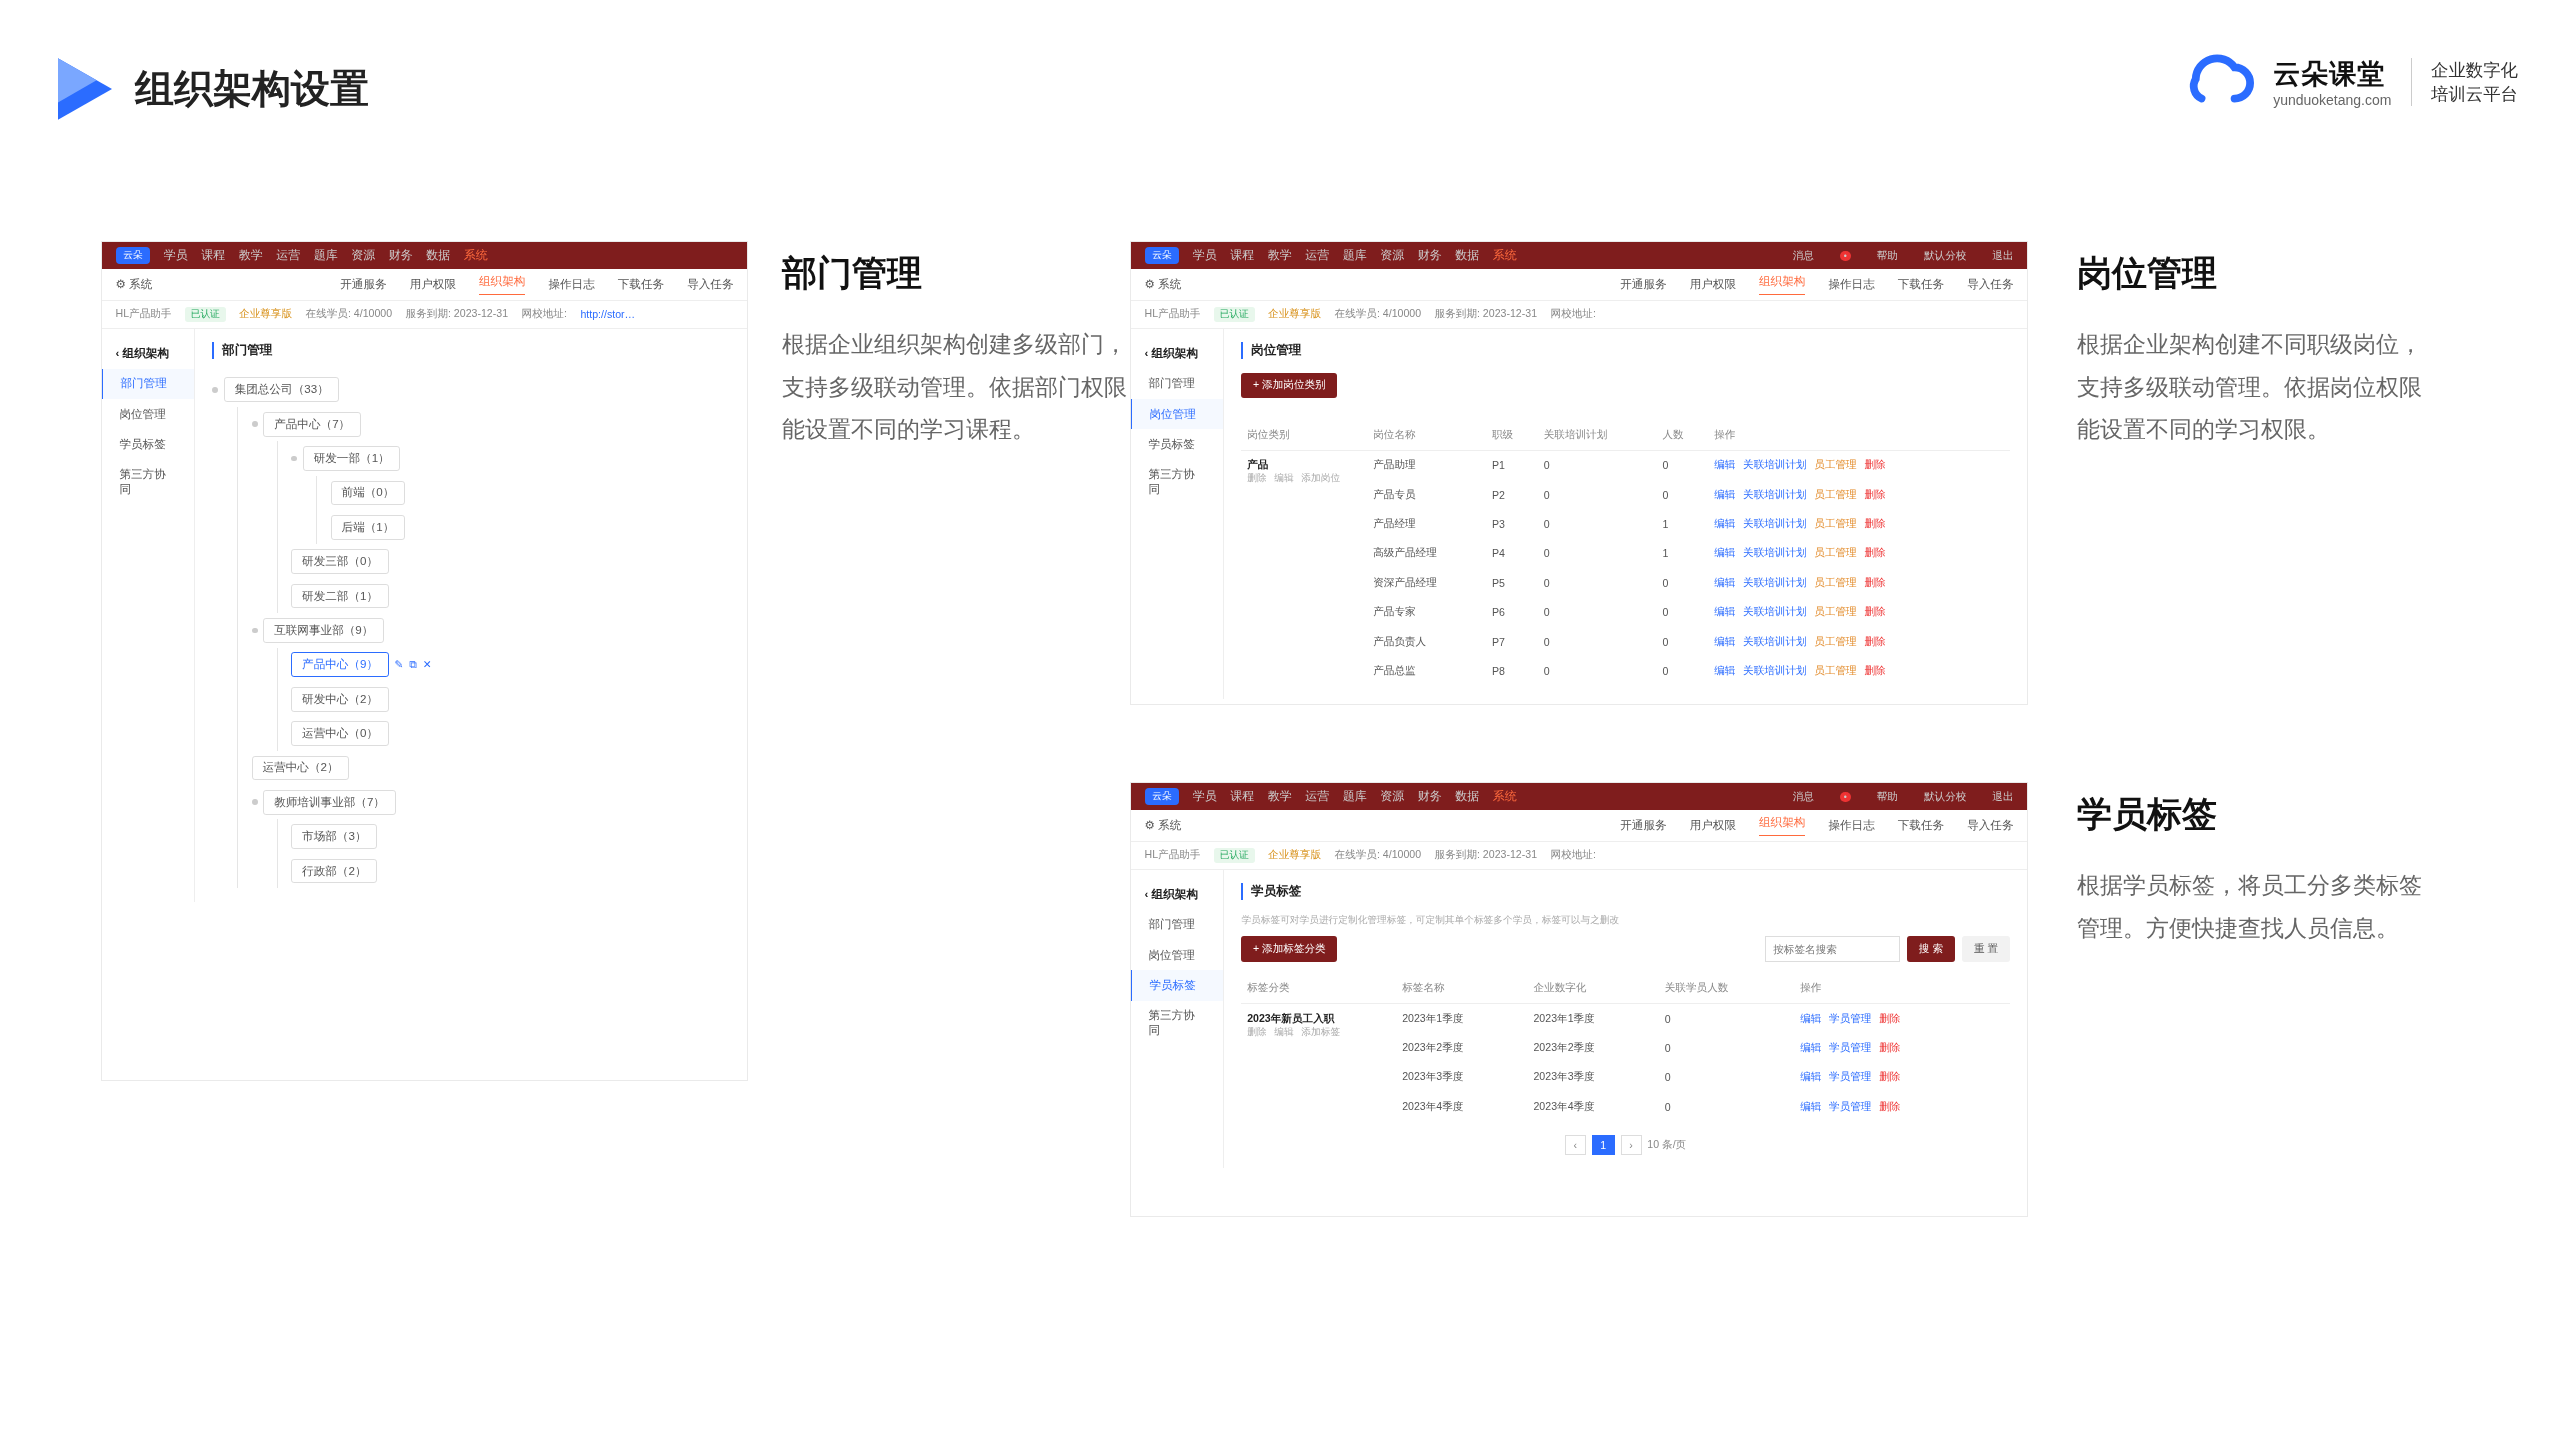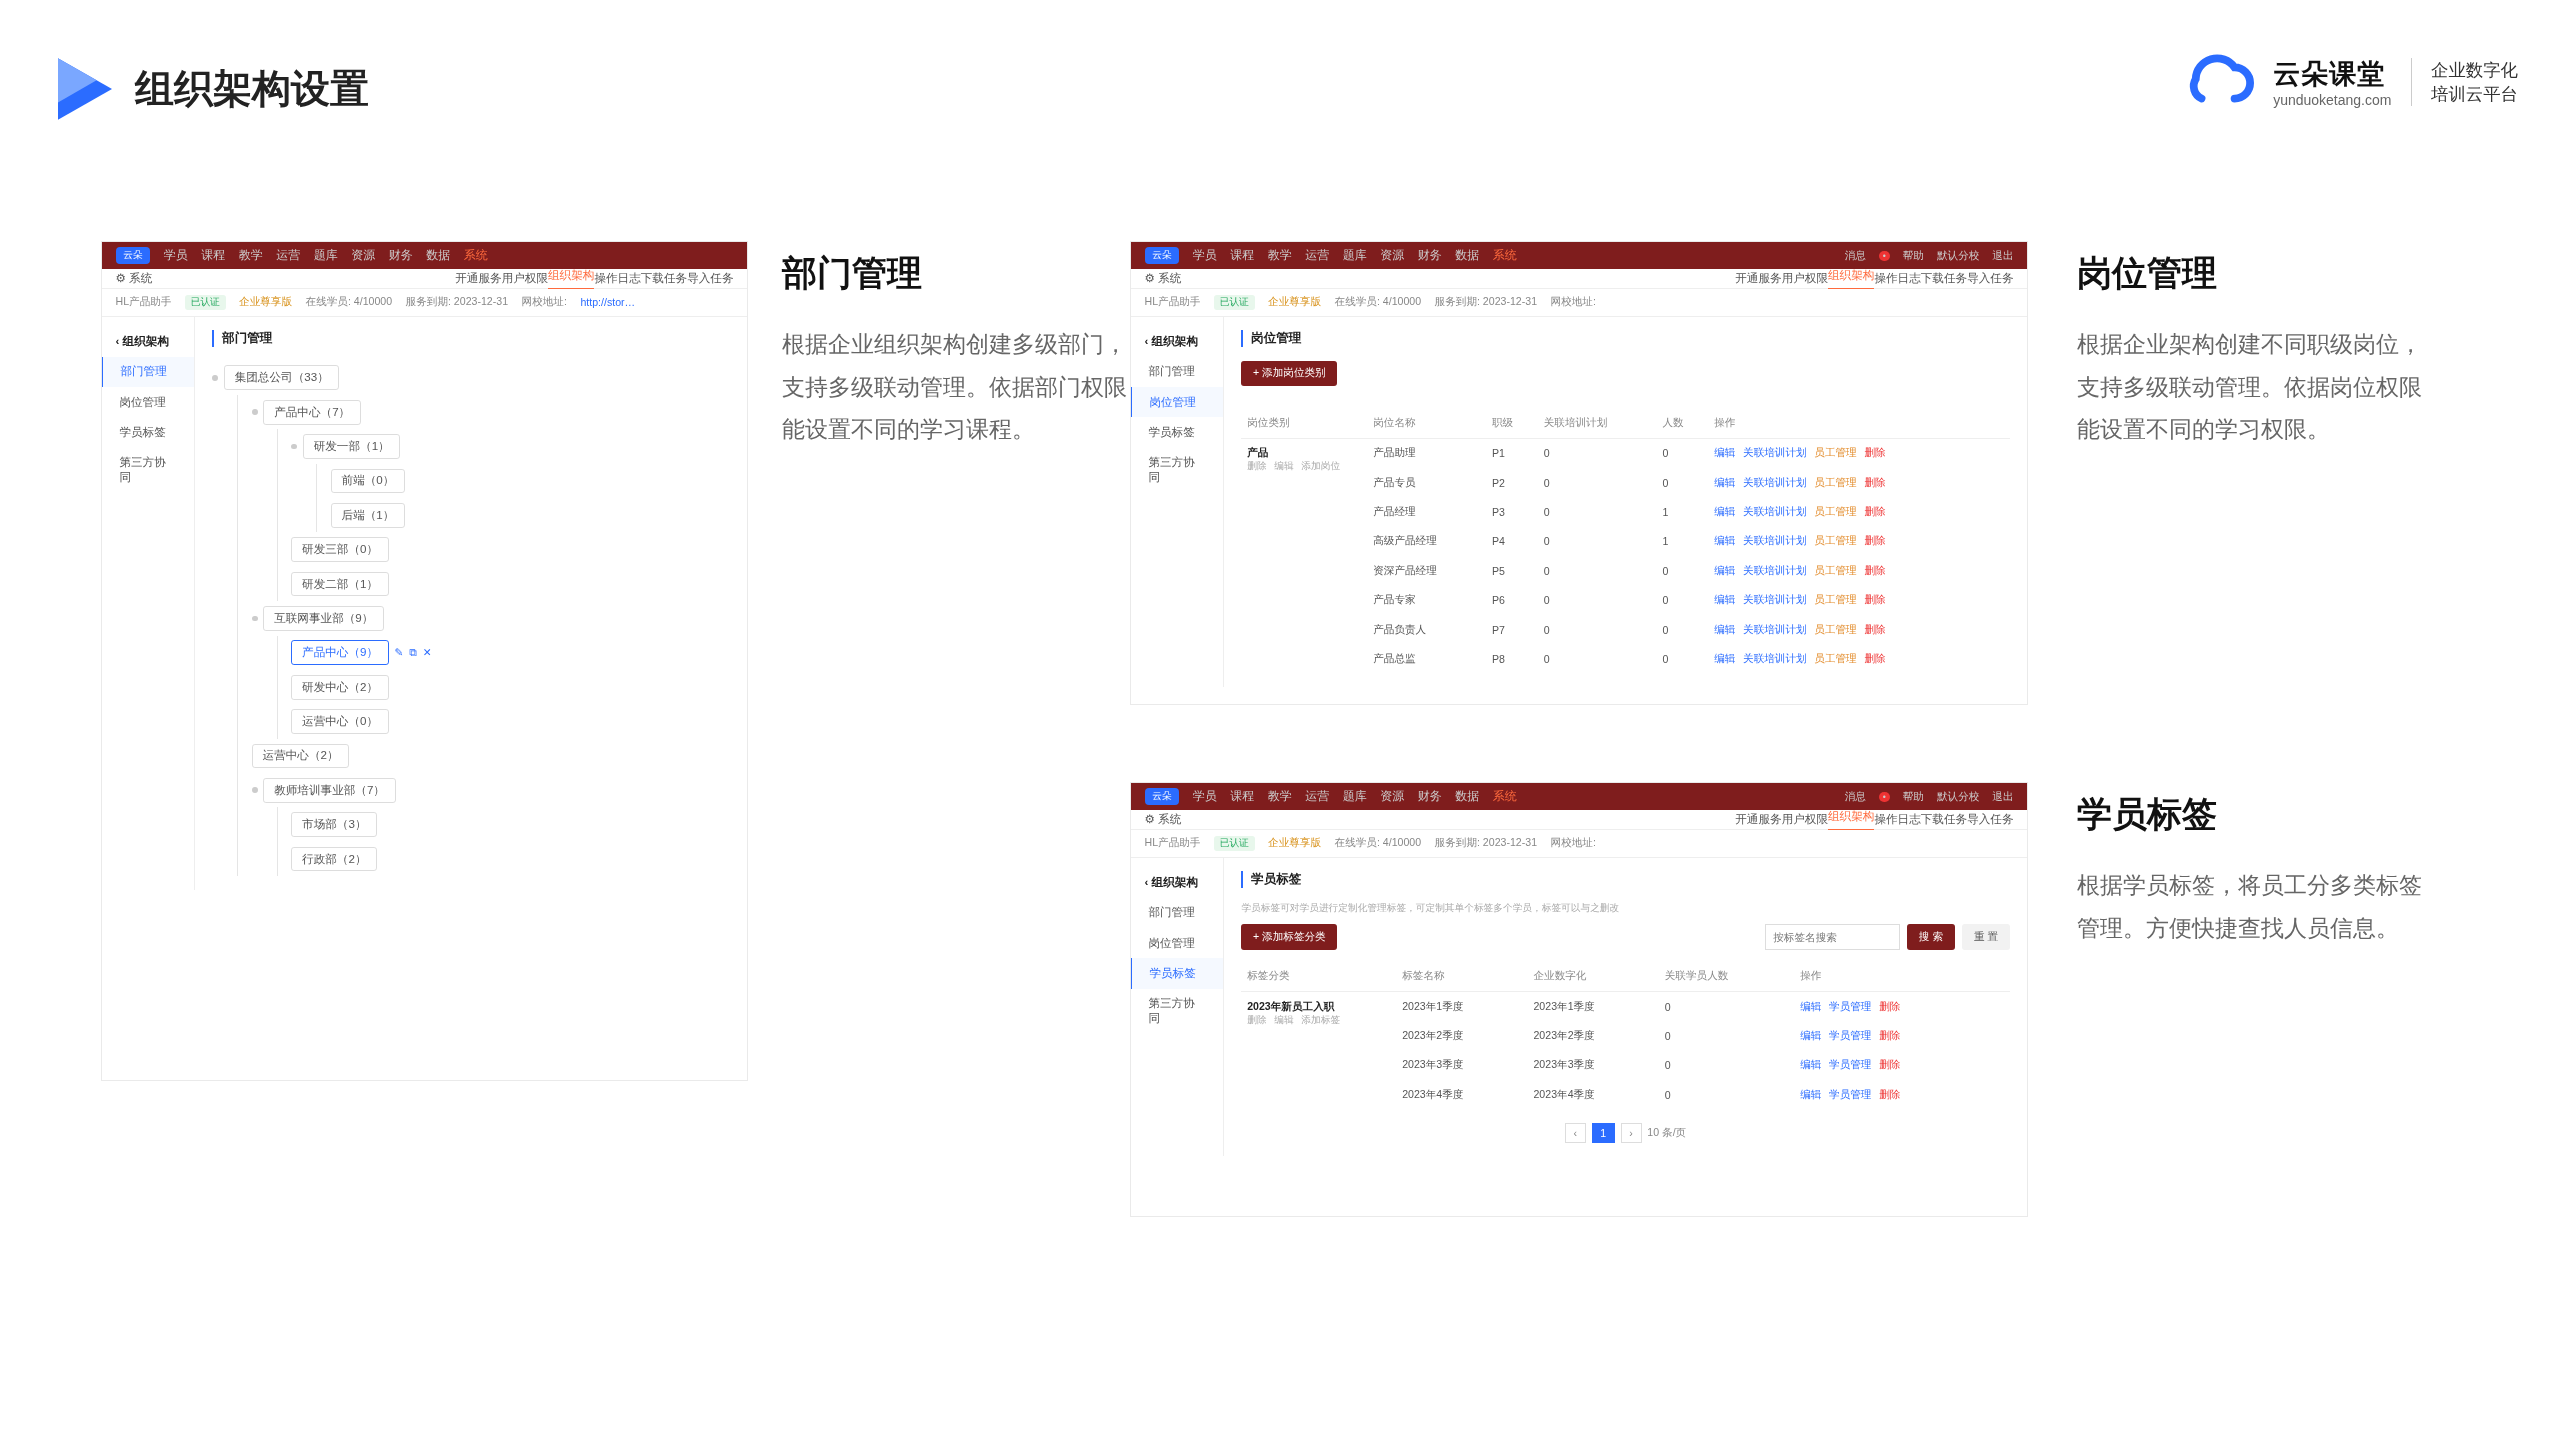--- a/index.html
+++ b/index.html
@@ -22,23 +22,23 @@
 .desc-block { position:absolute; width:357px; color:#666; font-size:23px; line-height:1.85; }
 .desc-block h2 { font-size:35px; color:#111; font-weight:700; margin-bottom:17.4px; }
 
 
 .app { position:absolute; background:#fff; border:1px solid #eaeaea; font-size:11.6px; color:#555; overflow:hidden; }
 .app .topbar { background:#7f1d1d; color:#ddd; display:flex; align-items:center; padding:0 13.5px; gap:13.5px; height:27px; }
 .app .topbar .logo { font-size:9.7px; color:#fff; background:#2b6cff; padding:1.9px 7.7px; border-radius:3.9px; }
 .app .topbar .nav { display:flex; gap:13.5px; font-size:12px; }
 .app .topbar .nav span { color:#ccc; cursor:pointer; }
 .app .topbar .nav span.active { color:#ff6a3d; }
-.app .topbar .right { margin-left:auto; display:flex; gap:13px; align-items:center; font-size:10.6px; color:#ccc; }
+.app .topbar .right { margin-left:auto; display:flex; gap:26px; align-items:center; font-size:10.6px; color:#ccc; }
 .app .topbar .right .badge { background:#e33; padding:0 3.9px; border-radius:5.8px; font-size:8.7px; }
-.app .subbar { background:#fff; border-bottom:1px solid #eee; display:flex; align-items:center; padding:0 13.5px; gap:0; height:20px; font-size:11.6px; }
+.app .subbar { background:#fff; border-bottom:1px solid #eee; display:flex; align-items:center; padding:0 13.5px; gap:23px; height:32px; font-size:11.6px; }
 .app .subbar .tab { color:#555; cursor:pointer; }
 .app .subbar .tab.active { color:#ff6a3d; border-bottom:1.9px solid #ff6a3d; padding-bottom:5.8px; }
 .app .infobar { background:#fff; border-bottom:1px solid #eee; padding:5.8px 13.5px; font-size:10.6px; color:#888; display:flex; gap:13.5px; align-items:center; }
 .app .infobar .chip { background:#e8f7ec; color:#23a85e; padding:1px 5.8px; border-radius:2.9px; font-size:9.7px; }
 .app .infobar .gold { color:#d8921b; }
 .app .body { display:flex; }
 .app .side { width:93px; border-right:1px solid #eee; padding:9.7px 0; }
 .app .side .side-title { font-size:11.6px; font-weight:700; color:#222; padding:7.7px 13.5px; }
 .app .side .side-title::before { content:"‹ "; color:#222; }
 .app .side .item { padding:7.7px 17.4px; font-size:11.6px; color:#555; cursor:pointer; }

